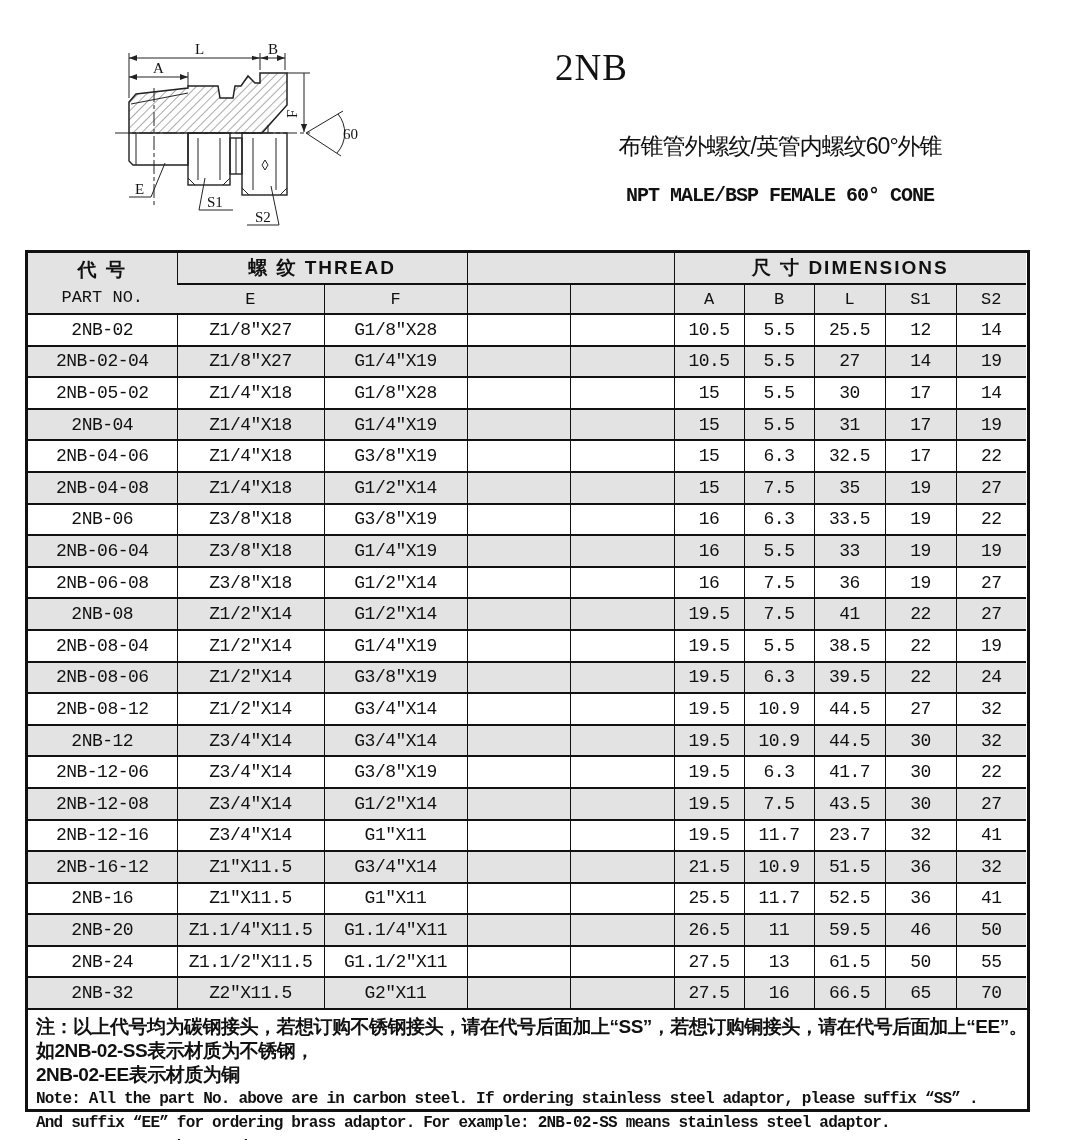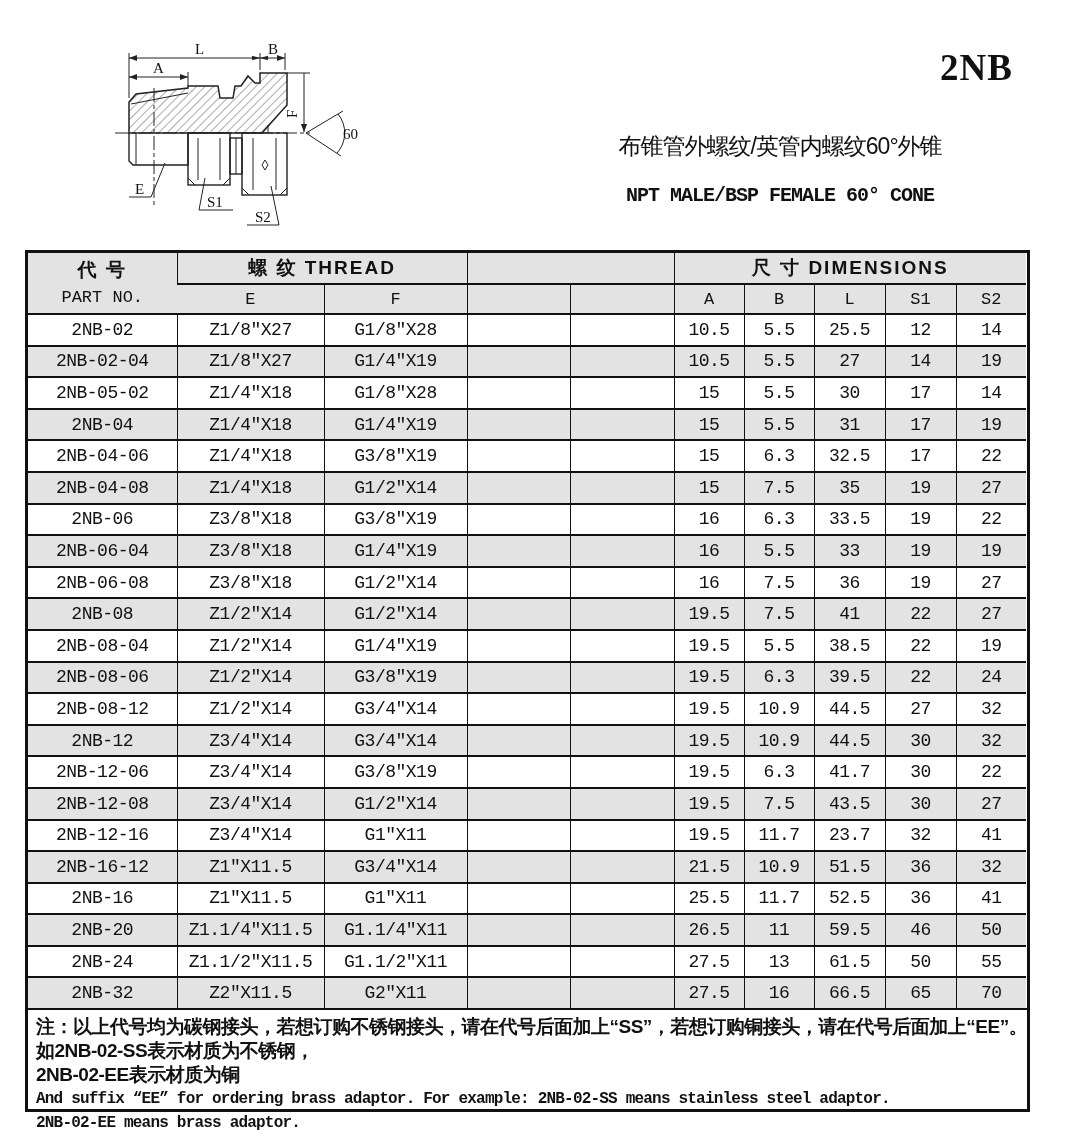--- a/index.html
+++ b/index.html
@@ -2,22 +2,22 @@
 <html><head>
 <meta charset="utf-8">
 <style>
   html,body{margin:0;padding:0;background:#ffffff;}
   #page{position:relative;width:1071px;height:1140px;background:#ffffff;color:#111;
         font-family:"Liberation Mono","DejaVu Sans Mono",monospace;overflow:hidden;}
 
   
   #drawing{position:absolute;left:95px;top:26px;width:370px;height:218px;}
   #title-block{position:absolute;left:555px;top:0;width:450px;height:230px;}
-  #product-code{position:absolute;left:8px;top:46px;width:100%;text-align:right;
-        font-family:"Liberation Serif","DejaVu Serif",serif;font-weight:bold;font-size:37px;letter-spacing:1px;}
+  #product-code{position:absolute;left:0;top:46px;width:100%;text-align:left;
+        font-family:"Liberation Serif","DejaVu Serif",serif;font-weight:normal;font-size:37px;letter-spacing:1px;}
   #title-cn{position:absolute;left:-10px;top:131px;width:470px;text-align:center;
         font-weight:normal;font-size:23px;letter-spacing:-1px;font-family:"Liberation Sans",sans-serif;white-space:nowrap;}
   #title-en{position:absolute;left:0;top:184px;width:100%;text-align:center;
         font-weight:bold;font-size:20px;letter-spacing:-1px;white-space:nowrap;font-family:Liberation Mono, monospace;}
 
   
   #table-frame{position:absolute;left:25px;top:250px;width:1005px;height:862px;
         border:3px solid #111;box-sizing:border-box;background:#fff;}
   table{border-collapse:collapse;table-layout:fixed;width:998px;}
   col.c0{width:149px}col.c1{width:147px}col.c2{width:143px}col.c3{width:103px}col.c4{width:104px}
@@ -412,17 +412,18 @@
             <td>65</td>
             <td>70</td>
           </tr>
         </tbody>
     </table>
 
     <div id="notes">
       <div class="note-line note-cn">注：以上代号均为碳钢接头，若想订购不锈钢接头，请在代号后面加上“SS”，若想订购铜接头，请在代号后面加上“EE”。</div>
       <div class="note-line note-cn">如2NB-02-SS表示材质为不锈钢，</div>
       <div class="note-line note-cn">2NB-02-EE表示材质为铜</div>
+      <div class="note-line note-en">Note: All the part No. above are in carbon steel. If ordering stainless steel adaptor, please suffix “SS” .</div>
       <div class="note-line note-en">And suffix “EE” for ordering brass adaptor. For example: 2NB-02-SS  means stainless steel adaptor.</div>
       <div class="note-line note-en">2NB-02-EE means brass adaptor.</div>
     </div>
   </div>
 </div>
 
 </body></html>

